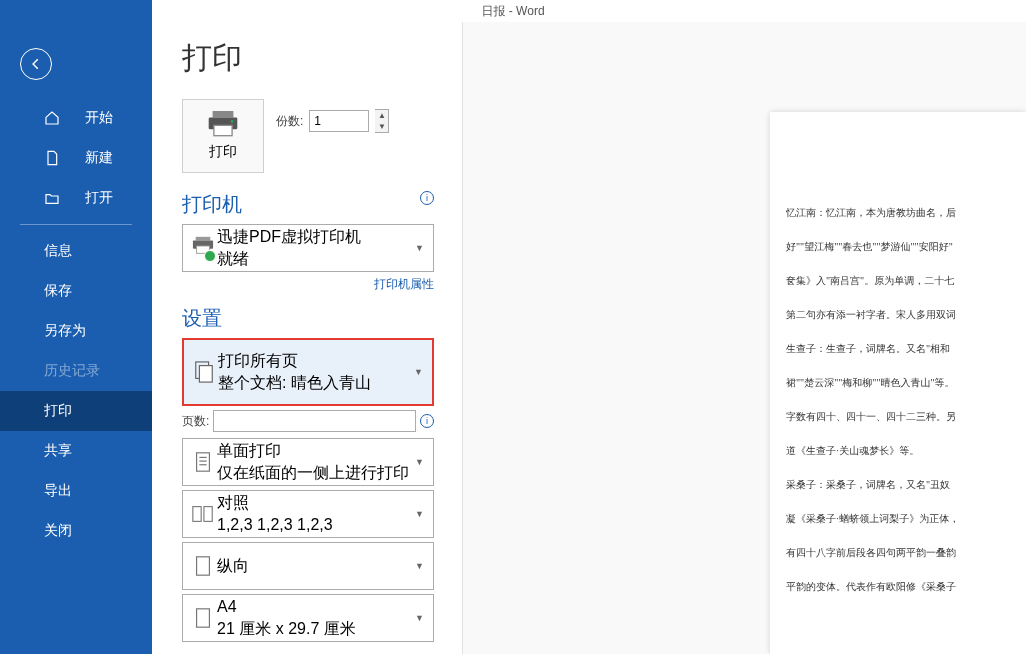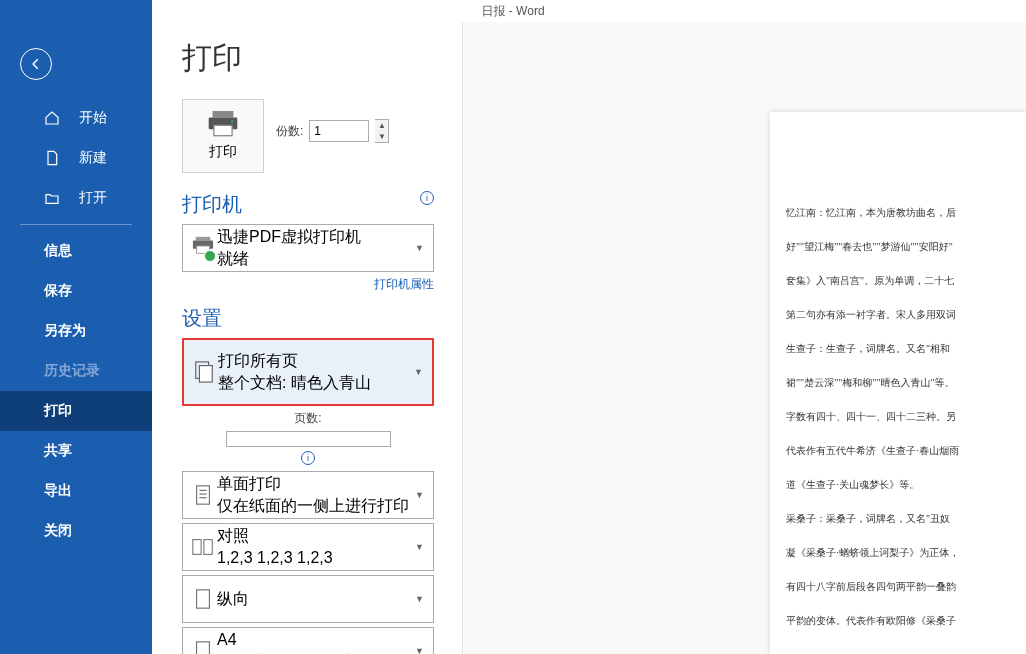--- a/index.html
+++ b/index.html
@@ -3,46 +3,46 @@
 <meta charset="utf-8">
 <style>
 * { box-sizing: border-box; margin: 0; padding: 0; }
 body { font-family: "Microsoft YaHei", "Segoe UI", sans-serif; background: #fff; width: 1026px; height: 654px; overflow: hidden; position: relative; }
 .titlebar { position: absolute; top: 0; left: 0; right: 0; height: 22px; text-align: center; font-size: 12px; color: #555; padding-top: 3px; }
 .sidebar { position: absolute; left: 0; top: 0; bottom: 0; width: 152px; background: #1b5eaf; color: #fff; padding-top: 46px; }
 .back-btn { position: absolute; top: 48px; left: 20px; width: 32px; height: 32px; border: 1.5px solid #fff; border-radius: 50%; display: flex; align-items: center; justify-content: center; cursor: pointer; }
 .back-btn svg { width: 14px; height: 14px; }
 .nav { margin-top: 52px; }
 .nav-item { height: 40px; display: flex; align-items: center; padding-left: 20px; font-size: 14px; cursor: pointer; }
-.nav-item.icon-item { gap: 19px; padding-left: 44px; }
+.nav-item.icon-item { gap: 25px; padding-left: 44px; }
 .nav-item svg { width: 16px; height: 16px; flex-shrink: 0; }
 .divider { border-top: 1px solid rgba(255,255,255,0.35); margin: 6px 20px; }
-.nav-sub { padding-left: 44px; font-weight: bold; }
+.nav-sub { padding-left: 44px; }
 .nav-item.disabled { color: rgba(255,255,255,0.45); cursor: default; }
 .nav-item.active { background: #0f3f78; }
 .main { position: absolute; left: 152px; top: 22px; right: 0; bottom: 0; display: flex; }
 .settings-col { width: 310px; padding: 16px 28px 0 30px; overflow: hidden; }
 .page-title { font-size: 30px; color: #333; font-weight: 300; margin-bottom: 20px; }
 .print-row { display: flex; align-items: flex-start; gap: 12px; margin-bottom: 18px; }
 .print-btn { width: 82px; height: 74px; border: 1px solid #cfcfcf; background: #f9f9f9; display: flex; flex-direction: column; align-items: center; justify-content: center; gap: 6px; font-size: 14px; cursor: pointer; }
 .copies-label { font-size: 12px; color: #444; }
-.copies-row { display: flex; align-items: center; gap: 6px; margin-top: 20px; }
+.copies-row { display: flex; align-items: center; gap: 6px; margin-top: 10px; }
 .copies-input { width: 60px; height: 22px; border: 1px solid #ababab; font-size: 12px; padding: 0 4px; }
 .spinner { display: flex; flex-direction: column; border: 1px solid #ababab; border-left: none; }
 .spinner-btn { width: 13px; height: 11px; display: flex; align-items: center; justify-content: center; font-size: 8px; color: #555; background: #f3f3f3; cursor: pointer; }
 .section-header { color: #1b5eaf; font-size: 20px; font-weight: 400; margin-top: 6px; margin-bottom: 6px; display: flex; align-items: flex-start; justify-content: space-between; }
 .info-icon { width: 14px; height: 14px; border: 1px solid #1b5eaf; border-radius: 50%; font-size: 9px; color: #1b5eaf; display: inline-flex; align-items: center; justify-content: center; cursor: pointer; }
 .dropdown { border: 1px solid #ababab; height: 48px; display: flex; align-items: center; padding: 0 6px; position: relative; margin-bottom: 4px; cursor: pointer; background: #fff; }
 .dropdown.sel { border: 2.5px solid #e23a2e; background: #e8f0fa; height: 68px; }
 .dropdown .dd-icon { width: 28px; display: flex; align-items: center; justify-content: center; }
 .dropdown .dd-text { flex: 1; font-size: 16px; line-height: 1.4; }
 .dropdown .dd-arrow { width: 12px; color: #666; font-size: 9px; }
 .link-row { text-align: right; font-size: 12px; margin-bottom: 12px; }
 .link-row a { color: #1b5eaf; cursor: pointer; }
-.pages-row { display: flex; align-items: center; gap: 4px; margin-bottom: 6px; flex-direction: column; }
+.pages-row { display: flex; align-items: center; gap: 4px; margin-bottom: 6px; }
 .pages-label { font-size: 12px; color: #444; }
 .pages-input { flex: 1; height: 22px; border: 1px solid #ababab; font-size: 12px; padding: 0 4px; }
 .preview-col { flex: 1; border-left: 1px solid #e3e3e3; background: #f9f9f9; display: flex; justify-content: flex-end; overflow: hidden; }
 .page-preview { width: 256px; background: #fff; box-shadow: 0 0 6px rgba(0,0,0,0.15); margin: 90px 0 0 0; padding: 90px 16px 16px 16px; font-size: 10px; line-height: 2.2; color: #333; font-family: "SimSun", serif; }
 .page-preview p { margin-bottom: 12px; white-space: nowrap; overflow: hidden; }
 .status-dot { position: relative; }
 .status-dot::after { content: ""; position: absolute; right: -2px; bottom: -2px; width: 10px; height: 10px; background: #2fa84f; border-radius: 50%; border: 1.5px solid #fff; }
 </style>
 </head>
 <body>
@@ -216,21 +216,20 @@
 
   <div class="preview-col">
     <div class="page-preview">
       <p>忆江南：忆江南，本为唐教坊曲名，后</p>
       <p>好""望江梅""春去也""梦游仙""安阳好"</p>
       <p>奁集》入"南吕宫"。原为单调，二十七</p>
       <p>第二句亦有添一衬字者。宋人多用双词</p>
       <p>生查子：生查子，词牌名。又名"相和</p>
       <p>裙""楚云深""梅和柳""晴色入青山"等。</p>
       <p>字数有四十、四十一、四十二三种。另</p>
-      <p>代表作有五代牛希济《生查子·春山烟雨</p>
       <p>道《生查子·关山魂梦长》等。</p>
       <p>采桑子：采桑子，词牌名，又名"丑奴</p>
       <p>凝《采桑子·蝤蛴领上诃梨子》为正体，</p>
       <p>有四十八字前后段各四句两平韵一叠韵</p>
       <p>平韵的变体。代表作有欧阳修《采桑子</p>
     </div>
   </div>
 </div>
 
 </body></html>

